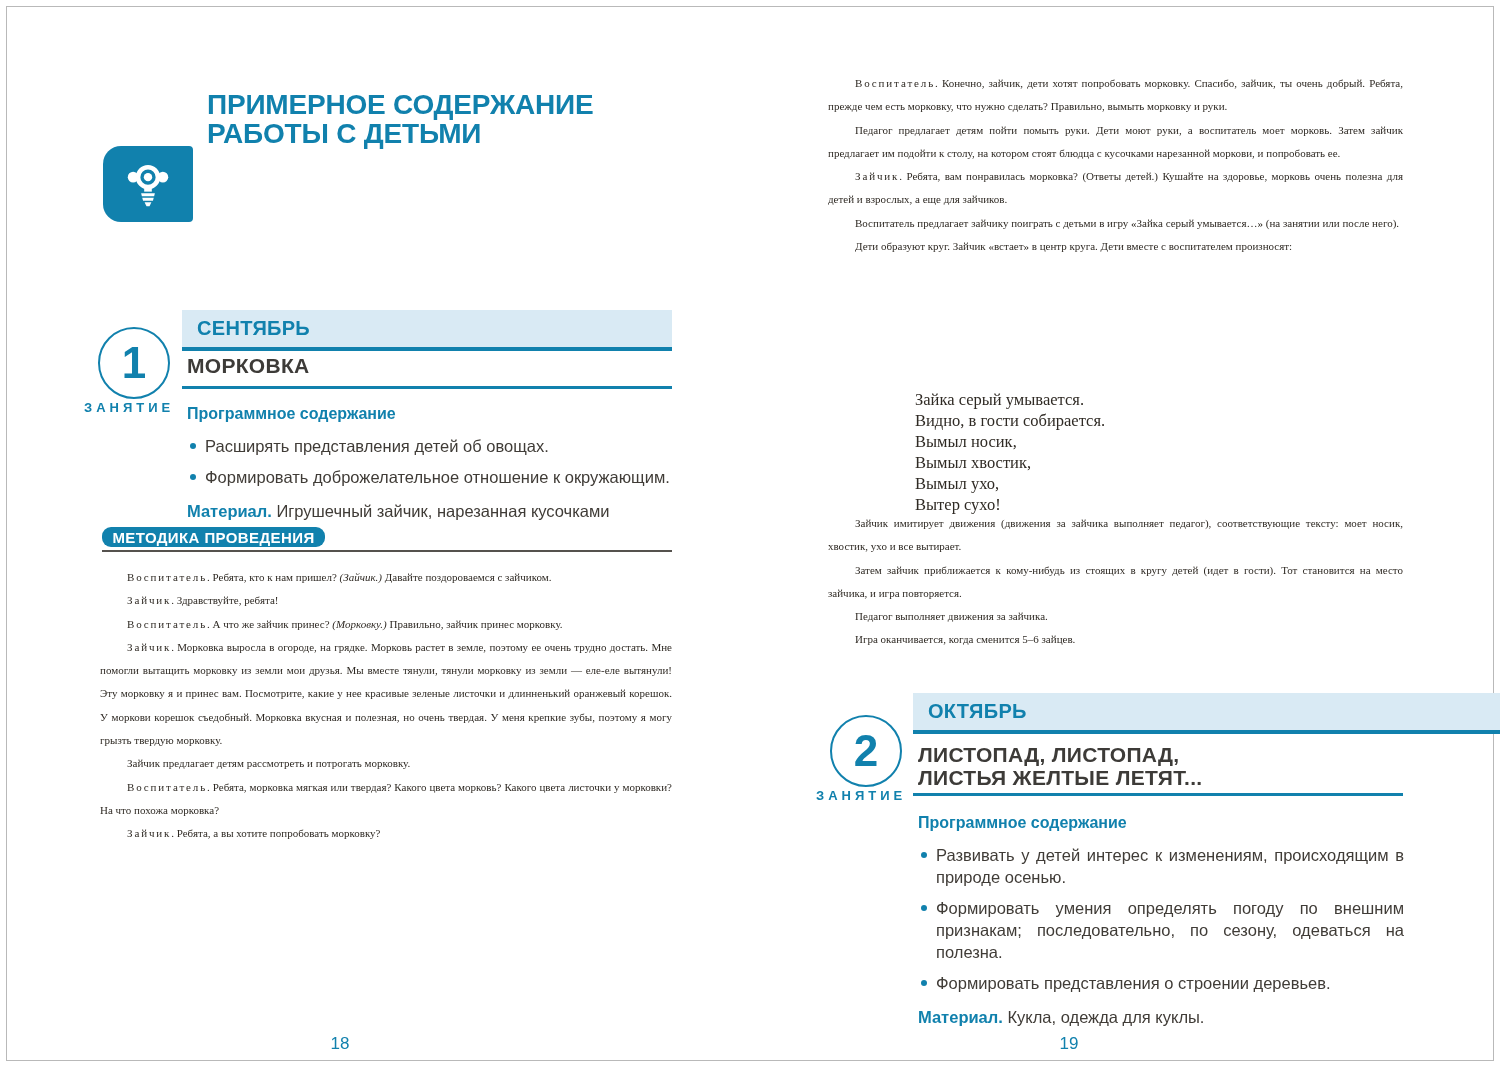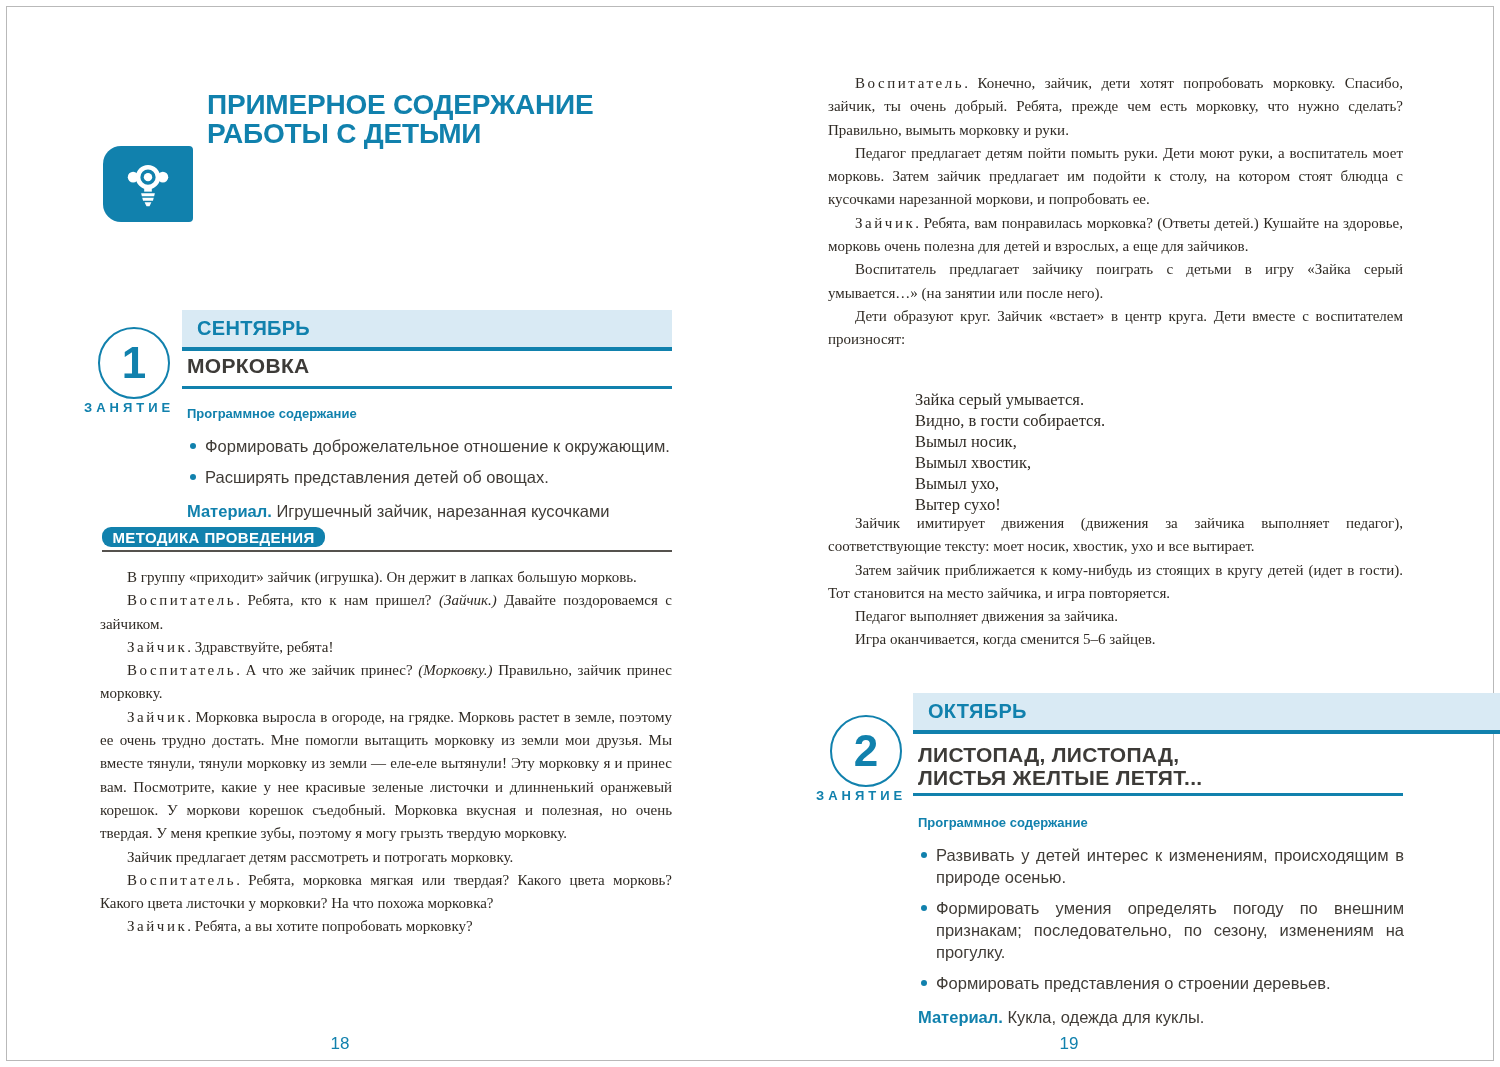--- a/index.html
+++ b/index.html
@@ -54,21 +54,21 @@
   }
   .lesson-title{
     position:absolute;margin:0;font-size:21px;line-height:23px;font-weight:bold;
     color:var(--title-ink);letter-spacing:0.3px;
   }
   .lesson-title .tl{display:block;}
   .rule{position:absolute;height:3px;background:var(--accent);}
 
   
   .program{position:absolute;font-size:16.5px;line-height:22px;color:var(--sans-ink);}
-  .program h3{margin:0 0 10px 0;font-size:13px;color:var(--accent);}
+  .program h3{margin:0 0 10px 0;font-size:16px;color:var(--accent);}
   .program ul{list-style:none;margin:0;padding:0;}
   .program li{position:relative;padding-left:18px;margin-bottom:9px;text-align:justify;}
   .program li::before{
     content:"";position:absolute;left:3px;top:8px;width:6px;height:6px;border-radius:50%;
     background:var(--accent);
   }
   .program .material{margin:12px 0 0 0;}
   .program .material b{color:var(--accent);}
 
   
@@ -76,21 +76,21 @@
     position:absolute;left:102px;top:527px;width:223px;height:20px;
     background:var(--accent);border-radius:9px;color:#fff;
     font-size:15px;font-weight:bold;letter-spacing:0.4px;
     display:flex;align-items:center;justify-content:center;
   }
   .method-line{position:absolute;left:102px;top:550px;width:570px;height:2px;background:var(--line-dark);}
 
   
   .body-text{
     position:absolute;font-family:"Liberation Serif",serif;
-    font-size:15px;line-height:23.3px;color:var(--body-ink);text-align:justify;
+    font-size:11px;line-height:23.3px;color:var(--body-ink);text-align:justify;
   }
   .body-text p{margin:0;text-indent:27px;}
   .ls{letter-spacing:0.17em;}
   .poem{
     position:absolute;font-family:"Liberation Serif",serif;
     font-size:16.5px;line-height:21px;color:var(--body-ink);
   }
   .poem .pl{display:block;}
 
   .page-number{
@@ -132,34 +132,33 @@
   </div>
 
   <h2 class="lesson-title" style="left:187px;top:354px;width:485px;">
       <span class="tl">МОРКОВКА</span>
     </h2>
   <div class="rule" style="left:182px;top:386px;width:490px;"></div>
 
   <div class="program" style="left:187px;top:403px;width:485px;">
     <h3>Программное содержание</h3>
     <ul>
+        <li>Расширять представления детей об овощах.</li>
         <li>Формировать доброжелательное отношение к окружающим.</li>
-        <li>Расширять представления детей об овощах.</li>
       </ul>
     <p class="material">
       <b>Материал.</b>
       <span>Игрушечный зайчик, нарезанная кусочками морковь.</span>
     </p>
   </div>
 
   <div class="method-tab">МЕТОДИКА ПРОВЕДЕНИЯ</div>
   <div class="method-line"></div>
 
   <div class="body-text" style="left:100px;top:566px;width:572px;">
-      <p>В группу «приходит» зайчик (игрушка). Он держит в лапках большую морковь.</p>
       <p><span class="ls">Воспитатель</span>. Ребята, кто к нам пришел? <i>(Зайчик.)</i> Давайте поздороваемся с зайчиком.</p>
       <p><span class="ls">Зайчик</span>. Здравствуйте, ребята!</p>
       <p><span class="ls">Воспитатель</span>. А что же зайчик принес? <i>(Морковку.)</i> Правильно, зайчик принес морковку.</p>
       <p><span class="ls">Зайчик</span>. Морковка выросла в огороде, на грядке. Морковь растет в земле, поэтому ее очень трудно достать. Мне помогли вытащить морковку из земли мои друзья. Мы вместе тянули, тянули морковку из земли — еле-еле вытянули! Эту морковку я и принес вам. Посмотрите, какие у нее красивые зеленые листочки и длинненький оранжевый корешок. У моркови корешок съедобный. Морковка вкусная и полезная, но очень твердая. У меня крепкие зубы, поэтому я могу грызть твердую морковку.</p>
       <p>Зайчик предлагает детям рассмотреть и потрогать морковку.</p>
       <p><span class="ls">Воспитатель</span>. Ребята, морковка мягкая или твердая? Какого цвета морковь? Какого цвета листочки у морковки? На что похожа морковка?</p>
       <p><span class="ls">Зайчик</span>. Ребята, а вы хотите попробовать морковку?</p>
     </div>
 
   <div class="page-number" style="left:310px;">18</div>
@@ -200,21 +199,21 @@
   <h2 class="lesson-title" style="left:918px;top:743px;width:485px;">
       <span class="tl">ЛИСТОПАД, ЛИСТОПАД,</span>
       <span class="tl">ЛИСТЬЯ ЖЕЛТЫЕ ЛЕТЯТ...</span>
     </h2>
   <div class="rule" style="left:913px;top:793px;width:490px;"></div>
 
   <div class="program" style="left:918px;top:812px;width:486px;">
     <h3>Программное содержание</h3>
     <ul>
         <li>Развивать у детей интерес к изменениям, происходящим в природе осенью.</li>
-        <li>Формировать умения определять погоду по внешним признакам; последовательно, по сезону, изменениям на прогулку.</li>
+        <li>Формировать умения определять погоду по внешним признакам; последовательно, по сезону, одеваться на полезна.</li>
         <li>Формировать представления о строении деревьев.</li>
       </ul>
     <p class="material">
       <b>Материал.</b>
       <span>Кукла, одежда для куклы.</span>
     </p>
   </div>
 
   <div class="page-number" style="left:1039px;">19</div>
 </div>

